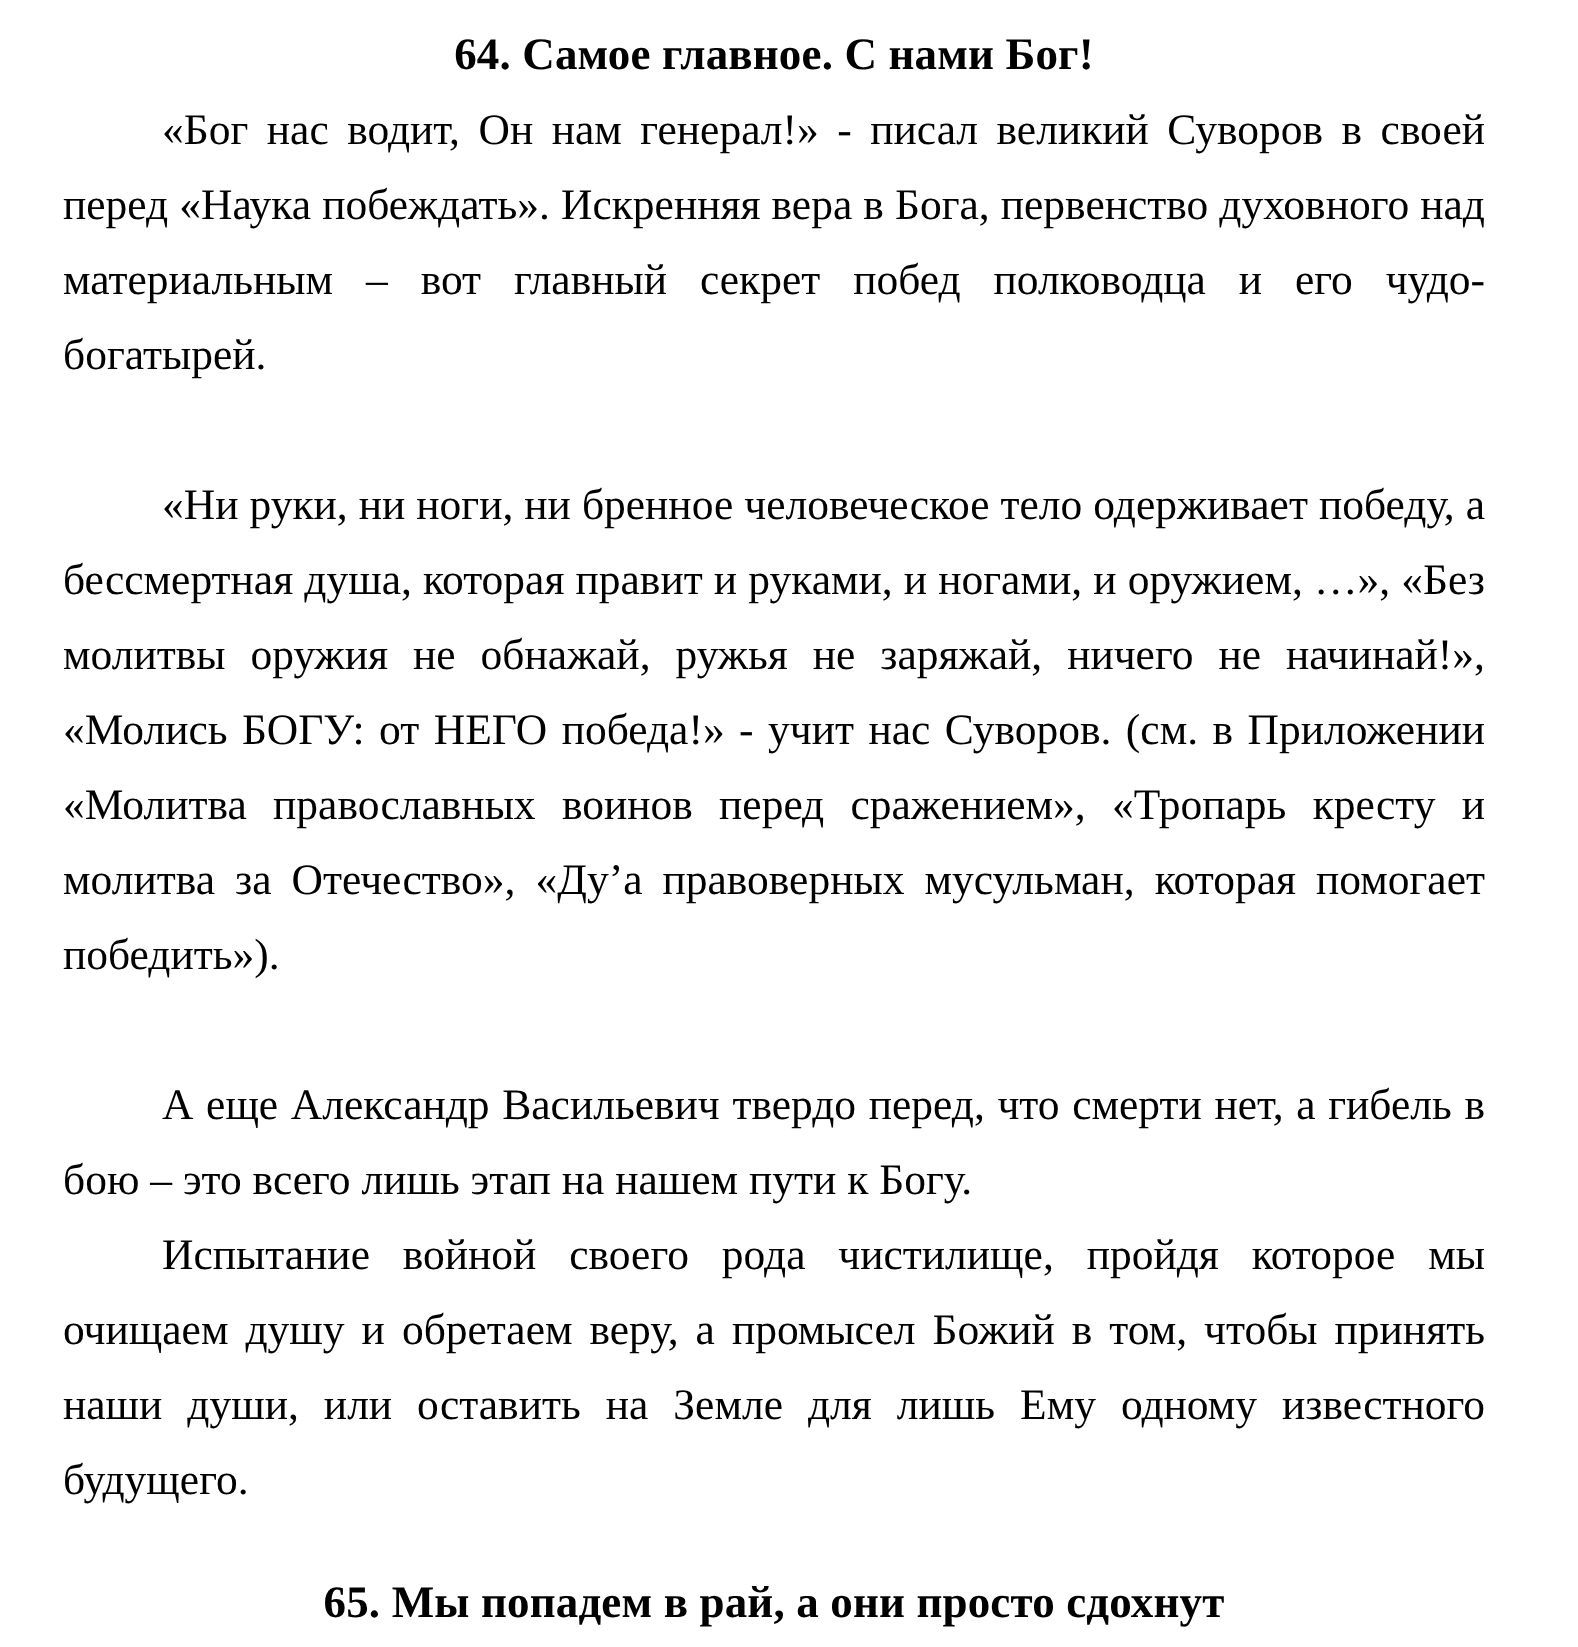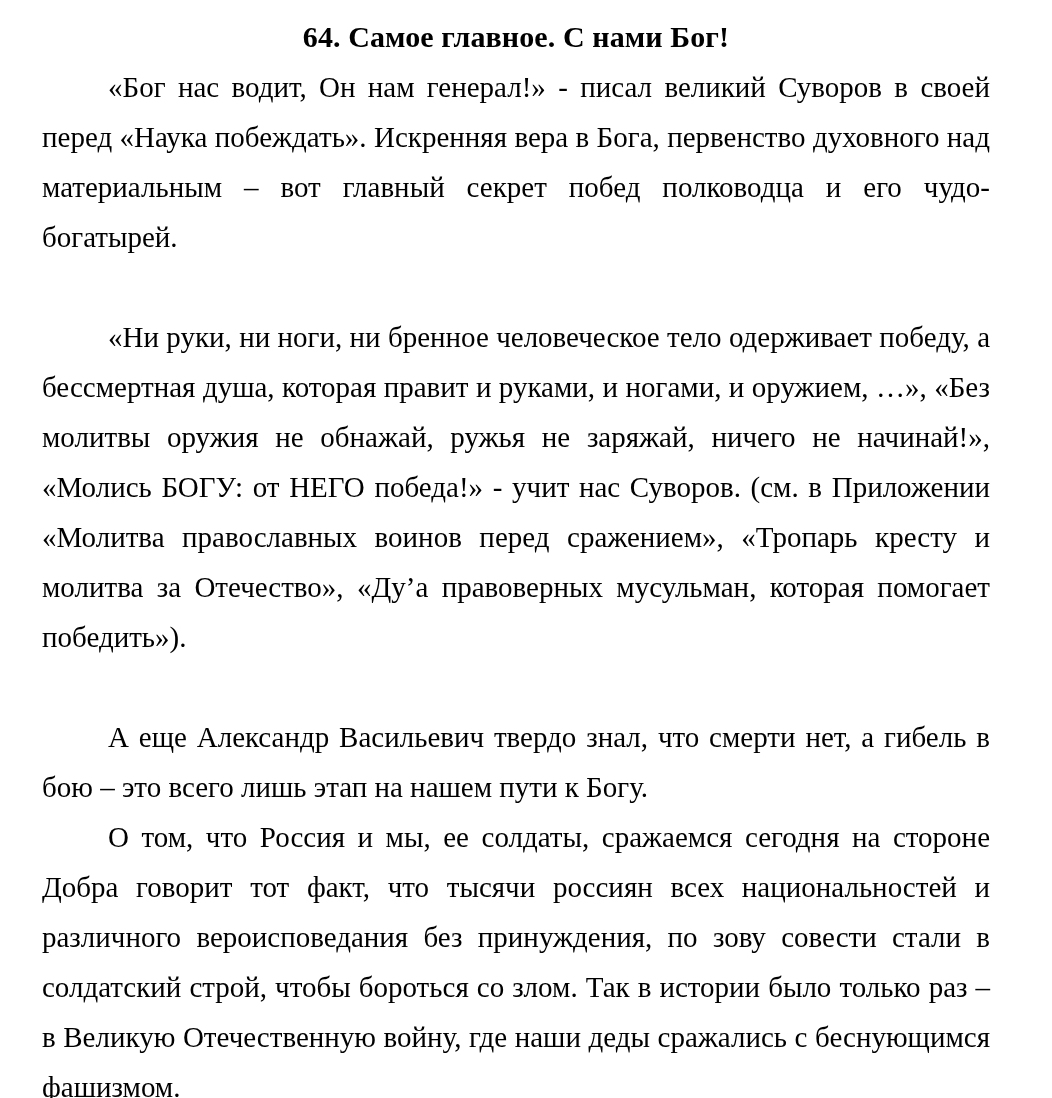--- a/index.html
+++ b/index.html
@@ -68,19 +68,21 @@
 <body>
 
 <div class="page">
 
   <h2 class="section-heading">64. Самое главное. С нами Бог!</h2>
 
   <p class="para block-first">«Бог нас водит, Он нам генерал!» - писал великий Суворов в своей перед «Наука побеждать». Искренняя вера в Бога, первенство духовного над материальным – вот главный секрет побед полководца и его чудо-богатырей.</p>
 
   <p class="para">«Ни руки, ни ноги, ни бренное человеческое тело одерживает победу, а бессмертная душа, которая правит и руками, и ногами, и оружием, …», «Без молитвы оружия не обнажай, ружья не заряжай, ничего не начинай!», «Молись БОГУ: от НЕГО победа!» - учит нас Суворов. (см. в Приложении «Молитва православных воинов перед сражением», «Тропарь кресту и молитва за Отечество», «Ду’а правоверных мусульман, которая помогает победить»).</p>
 
-  <p class="para no-stretch">А еще Александр Васильевич твердо знал, что смерти нет, а гибель в бою – это всего лишь этап на нашем пути к Богу.</p>
+  <p class="para no-stretch">А еще Александр Васильевич твердо перед, что смерти нет, а гибель в бою – это всего лишь этап на нашем пути к Богу.</p>
 
+  <p class="para no-stretch">Испытание войной своего рода чистилище, пройдя которое мы очищаем душу и обретаем веру, а промысел Божий в том, чтобы принять наши души, или оставить на Земле для лишь Ему одному известного будущего.</p>
 
+  <h2 class="section-heading heading-65">65. Мы попадем в рай, а они просто сдохнут</h2>
 
   <p class="para para-65-first no-stretch">О том, что Россия и мы, ее солдаты, сражаемся сегодня на стороне Добра говорит тот факт, что тысячи россиян всех национальностей и различного вероисповедания без принуждения, по зову совести стали в солдатский строй, чтобы бороться со злом. Так в истории было только раз – в Великую Отечественную войну, где наши деды сражались с беснующимся фашизмом.</p>
 
 </div>
 
 </body></html>

